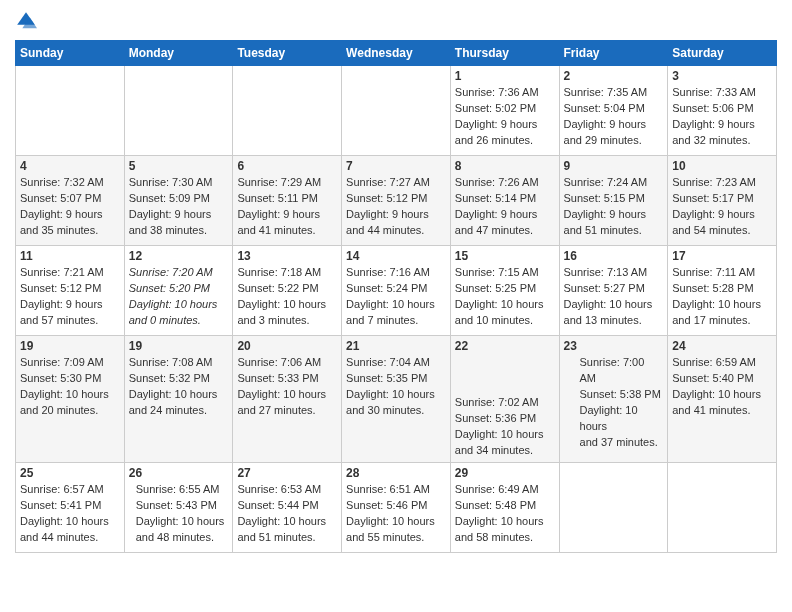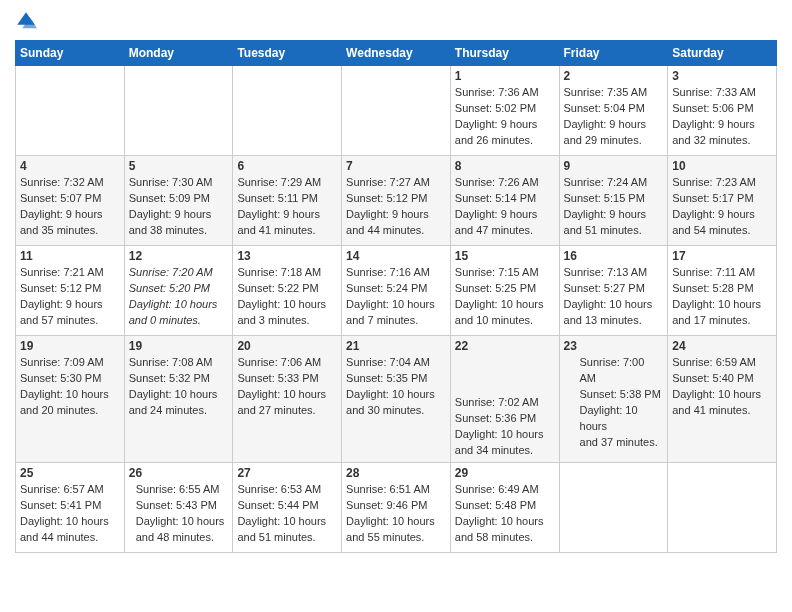--- a/index.html
+++ b/index.html
@@ -320,21 +320,21 @@
         <td>
           <span class="day-num">27</span>
           <div class="day-info" style="white-space: pre-line;">Sunrise: 6:53 AM
 Sunset: 5:44 PM
 Daylight: 10 hours
 and 51 minutes.</div>
         </td>
         <td>
           <span class="day-num">28</span>
           <div class="day-info" style="white-space: pre-line;">Sunrise: 6:51 AM
-Sunset: 9:46 PM
+Sunset: 5:46 PM
 Daylight: 10 hours
 and 55 minutes.</div>
         </td>
         <td>
           <span class="day-num">29</span>
           <div class="day-info" style="white-space: pre-line;">Sunrise: 6:49 AM
 Sunset: 5:48 PM
 Daylight: 10 hours
 and 58 minutes.</div>
         </td>

